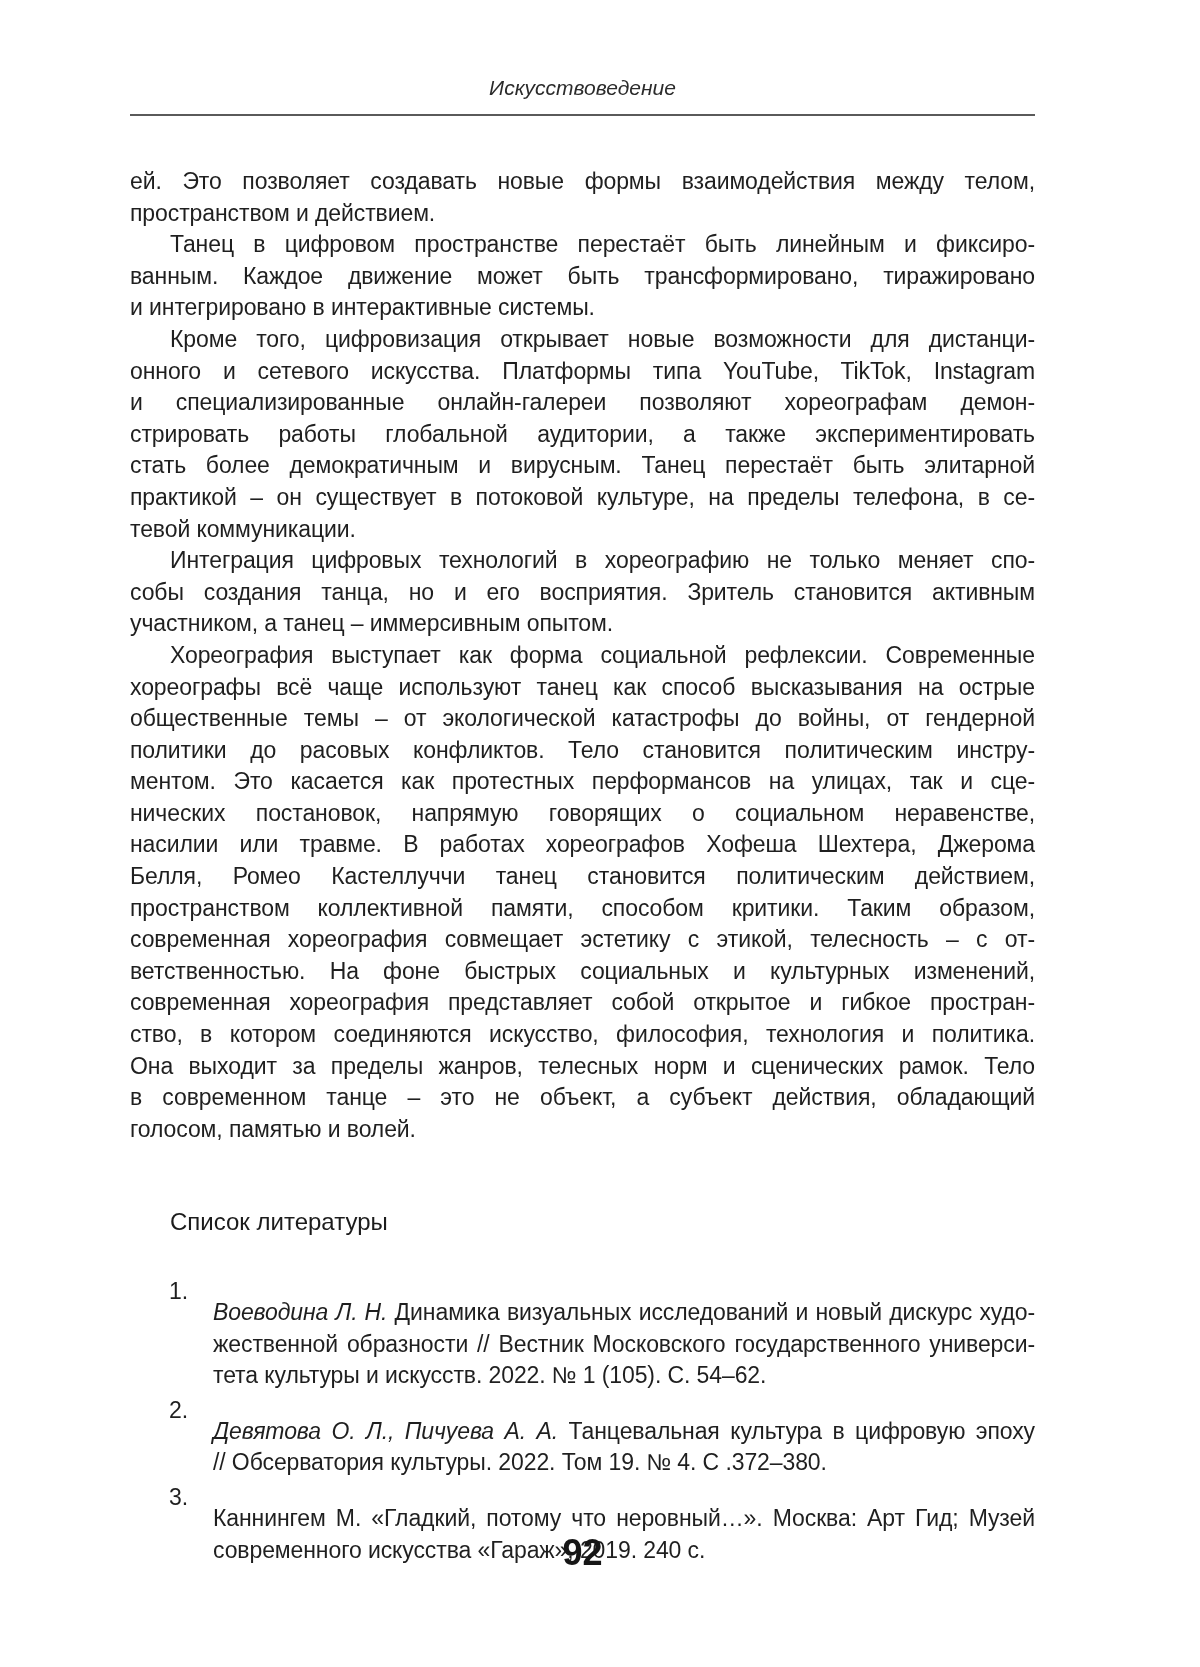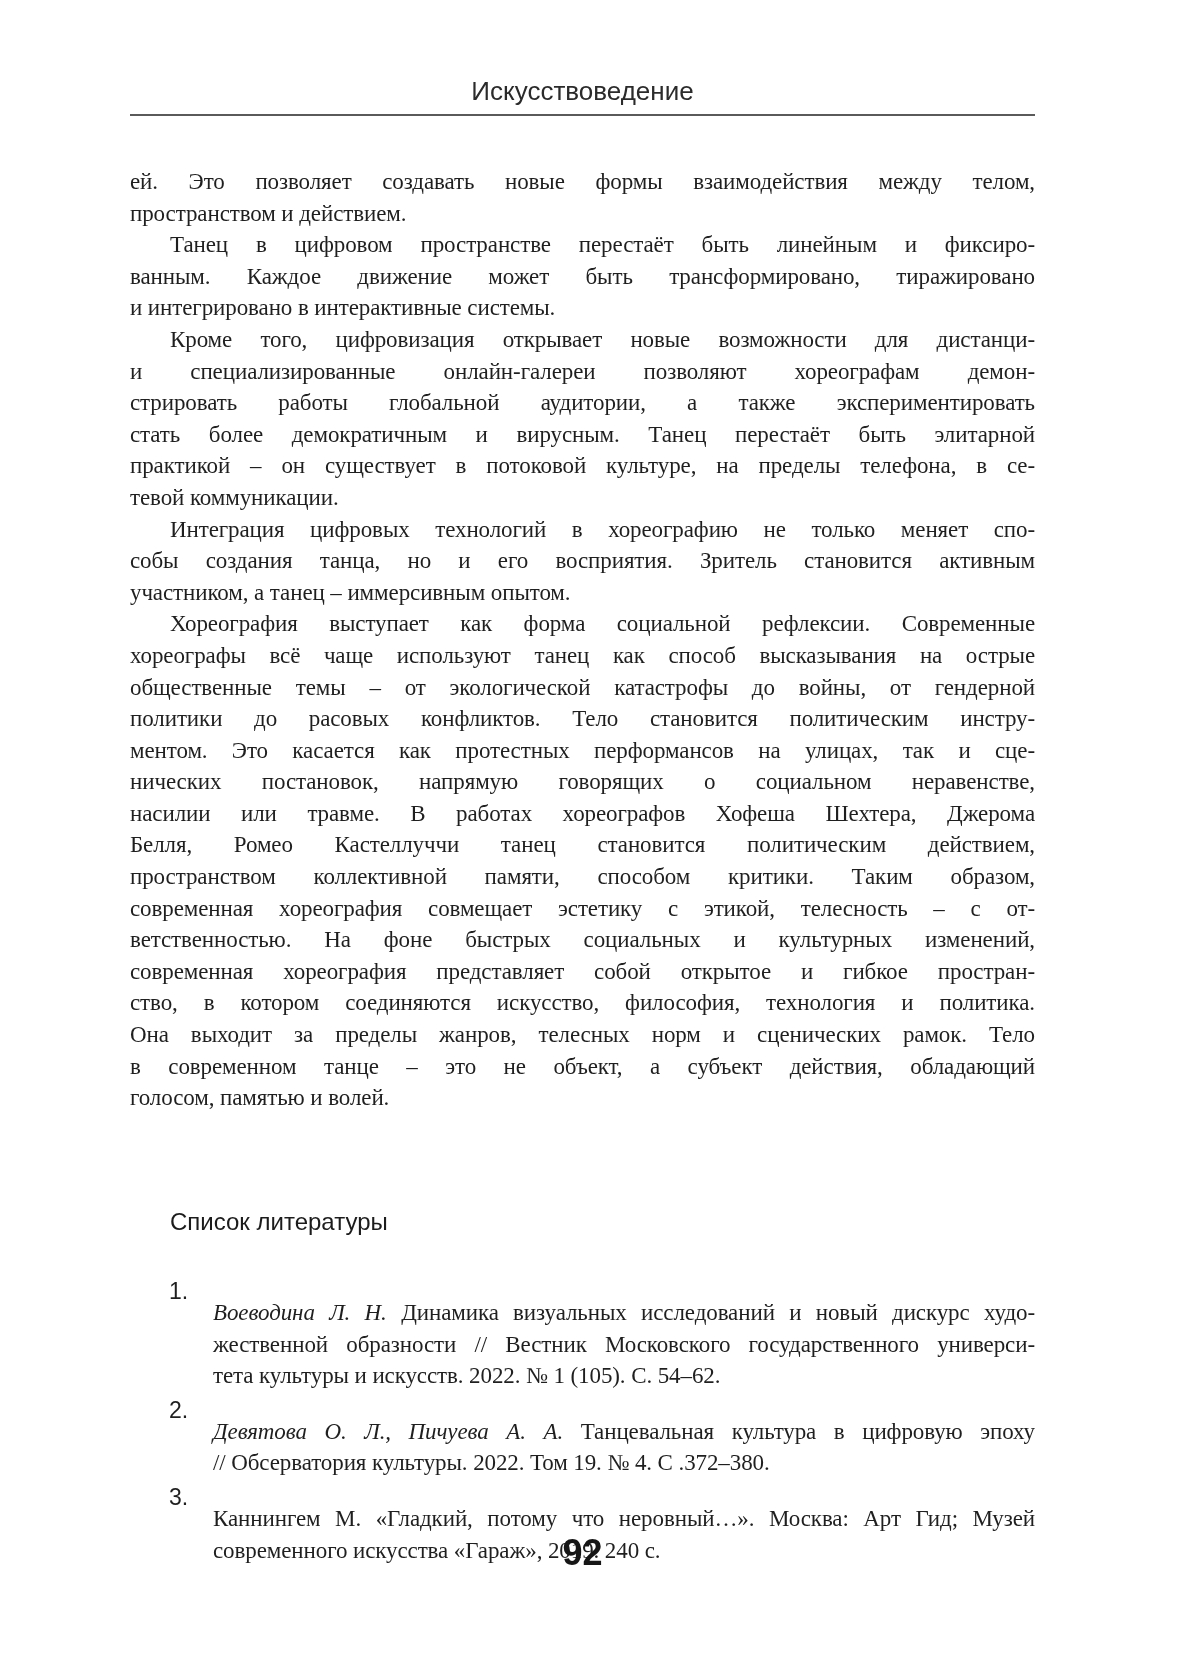--- a/index.html
+++ b/index.html
@@ -12,42 +12,42 @@
   .page {
     position: relative;
     width: 1200px; height: 1667px;
     background: #ffffff;
     overflow: hidden;
   }
   .running-header {
     position: absolute;
     top: 76px; left: 130px; width: 905px;
     text-align: center;
-    font-size: 26px;
+    font-style: italic;
+    font-size: 21px;
     color: #2b2b2b;
   }
   .header-rule {
     position: absolute;
     top: 114px; left: 130px; width: 905px;
     height: 2px;
     background: #5a5a5a;
   }
   .article-body {
     position: absolute;
     top: 166px; left: 130px; width: 905px;
     font-size: 23px;
     line-height: 31.6px;
     letter-spacing: -0.1px;
   }
   .line {
     text-align: justify;
     -moz-text-align-last: justify;
     text-align-last: justify;
     white-space: normal;
-    font-family: Liberation Serif, serif;
   }
   .line.last {
     -moz-text-align-last: left;
     text-align-last: left;
   }
   .para .line.first { text-indent: 40px; }
   .ref-heading {
     position: absolute;
     top: 1208px; left: 170px;
     margin: 0;
@@ -94,20 +94,21 @@
         <div class="line">ей. Это позволяет создавать новые формы взаимодействия между телом,</div>
         <div class="line last">пространством и действием.</div>
       </div>
       <div class="para">
         <div class="line first">Танец в цифровом пространстве перестаёт быть линейным и фиксиро-</div>
         <div class="line">ванным. Каждое движение может быть трансформировано, тиражировано</div>
         <div class="line last">и интегрировано в интерактивные системы.</div>
       </div>
       <div class="para">
         <div class="line first">Кроме того, цифровизация открывает новые возможности для дистанци-</div>
+        <div class="line">онного и сетевого искусства. Платформы типа YouTube, TikTok, Instagram</div>
         <div class="line">и специализированные онлайн-галереи позволяют хореографам демон-</div>
         <div class="line">стрировать работы глобальной аудитории, а также экспериментировать</div>
         <div class="line">стать более демократичным и вирусным. Танец перестаёт быть элитарной</div>
         <div class="line">практикой – он существует в потоковой культуре, на пределы телефона, в се-</div>
         <div class="line last">тевой коммуникации.</div>
       </div>
       <div class="para">
         <div class="line first">Интеграция цифровых технологий в хореографию не только меняет спо-</div>
         <div class="line">собы создания танца, но и его восприятия. Зритель становится активным</div>
         <div class="line last">участником, а танец – иммерсивным опытом.</div>

